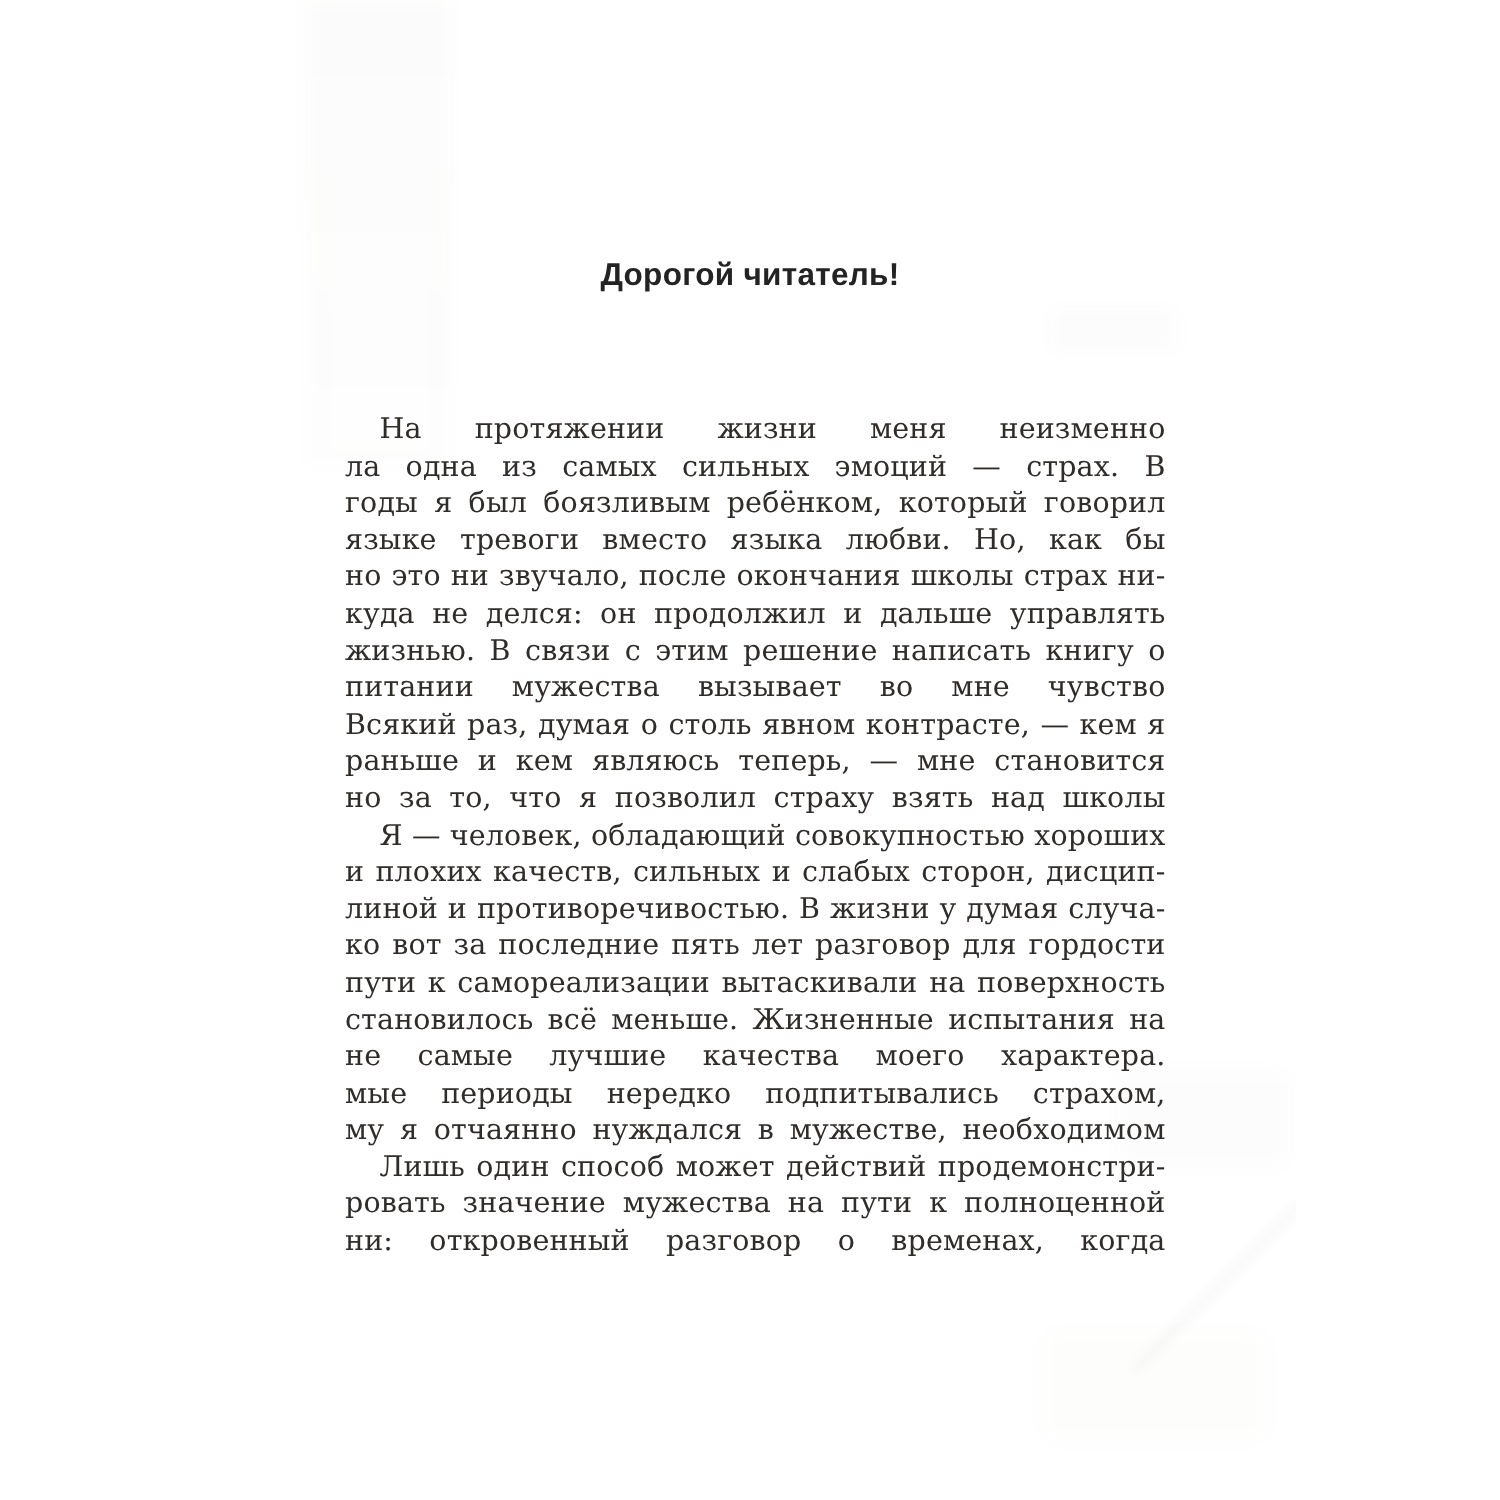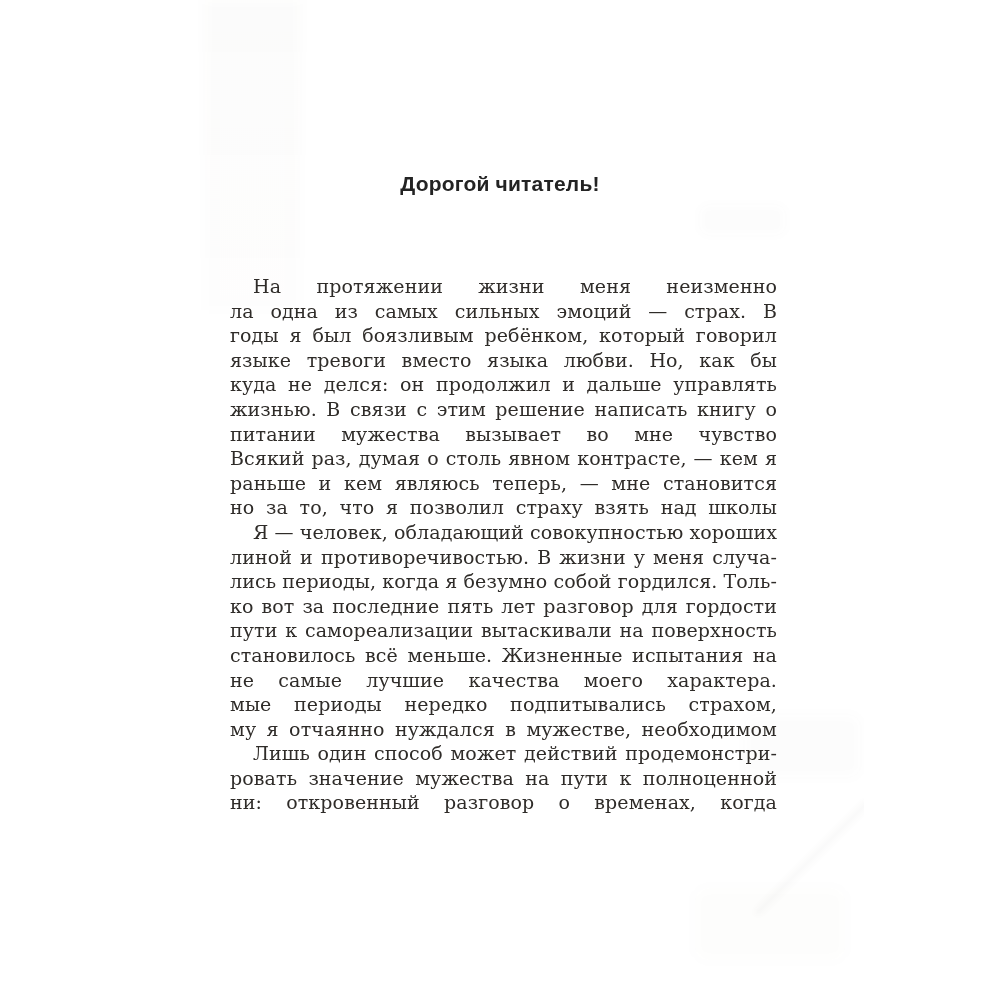--- a/index.html
+++ b/index.html
@@ -72,32 +72,33 @@
 
   <div class="heading">Дорогой читатель!</div>
 
   <div class="textblock">
 
     <div>
       <div class="line para-start">На протяжении жизни меня неизменно сопровожда-</div>
       <div class="line">ла одна из самых сильных эмоций — страх. В школьные</div>
       <div class="line">годы я был боязливым ребёнком, который говорил на</div>
       <div class="line">языке тревоги вместо языка любви. Но, как бы груст-</div>
+      <div class="line">но это ни звучало, после окончания школы страх ни-</div>
       <div class="line">куда не делся: он продолжил и дальше управлять моей</div>
       <div class="line">жизнью. В связи с этим решение написать книгу о вос-</div>
       <div class="line">питании мужества вызывает во мне чувство смущения.</div>
       <div class="line">Всякий раз, думая о столь явном контрасте, — кем я был</div>
       <div class="line">раньше и кем являюсь теперь, — мне становится стыд-</div>
       <div class="line para-end">но за то, что я позволил страху взять над школы верх.</div>
     </div>
 
     <div>
       <div class="line para-start">Я — человек, обладающий совокупностью хороших</div>
-      <div class="line">линой и противоречивостью. В жизни у меня случа-</div>
-      <div class="line">лись периоды, когда я безумно собой гордился. Толь-</div>
+      <div class="line">и плохих качеств, сильных и слабых сторон, дисцип-</div>
+      <div class="line">линой и противоречивостью. В жизни у думая случа-</div>
       <div class="line">ко вот за последние пять лет разговор для гордости</div>
       <div class="line">пути к самореализации вытаскивали на поверхность</div>
       <div class="line">становилось всё меньше. Жизненные испытания на</div>
       <div class="line">не самые лучшие качества моего характера. Совершае-</div>
       <div class="line">мые периоды нередко подпитывались страхом, поэто-</div>
       <div class="line">му я отчаянно нуждался в мужестве, необходимом для</div>
     </div>
 
     <div>
       <div class="line para-start">Лишь один способ может действий продемонстри-</div>

